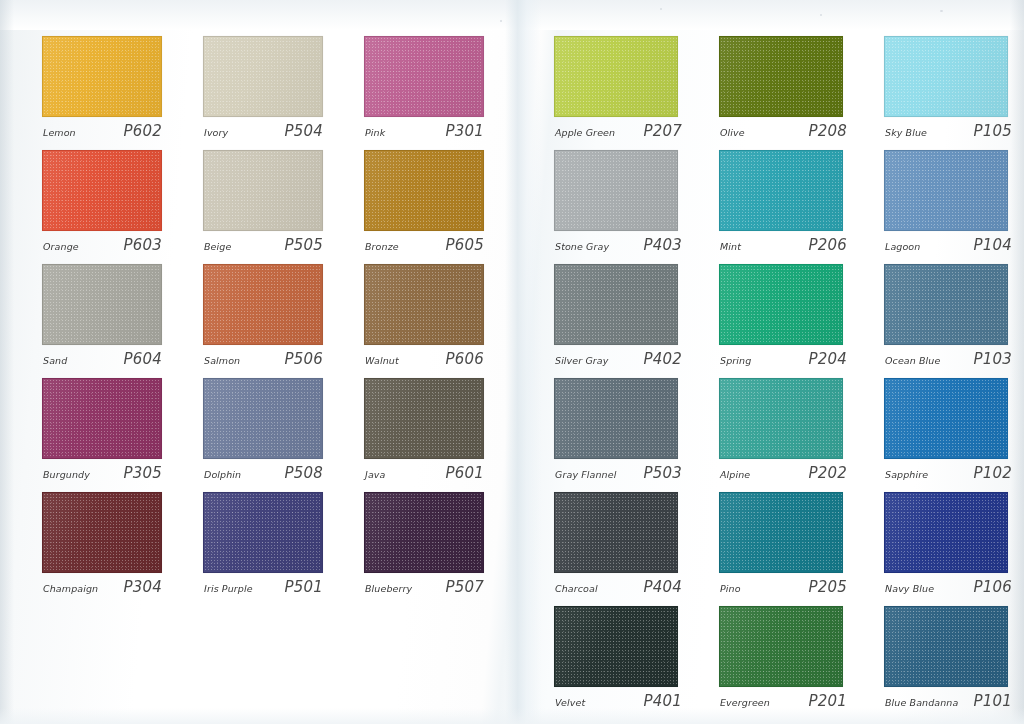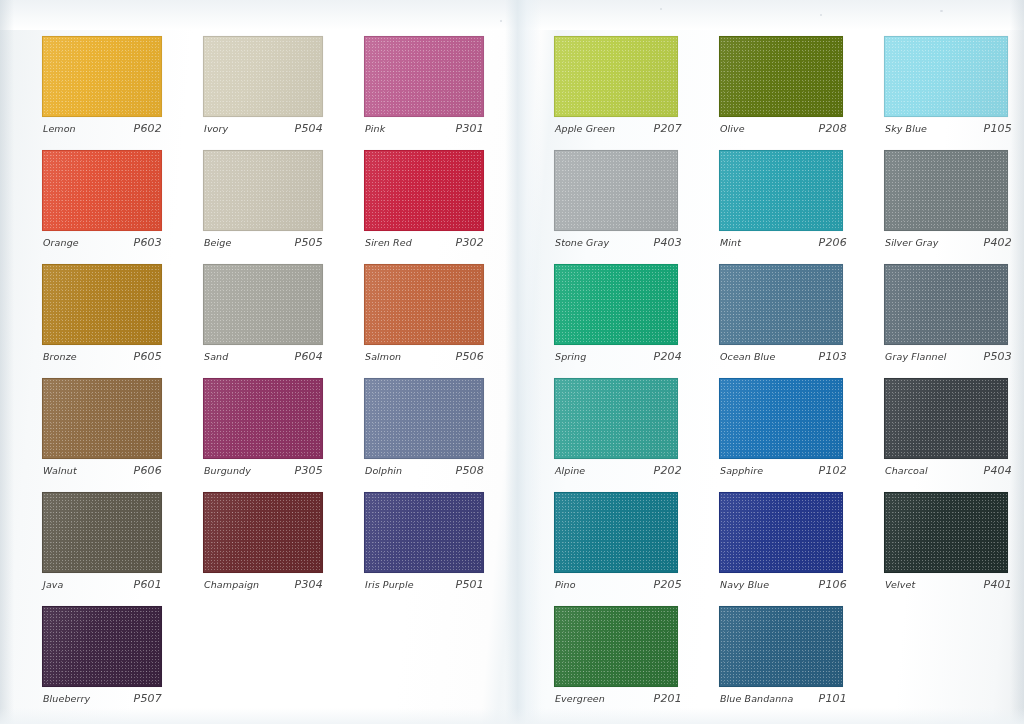--- a/index.html
+++ b/index.html
@@ -76,21 +76,21 @@
     position:absolute;
     left:1px;right:0;top:86px;
     display:flex;justify-content:space-between;align-items:baseline;
     font-family:"DejaVu Sans", sans-serif;
     font-style:italic;
     font-size:9.5px;
     color:#3a3a3a;
     letter-spacing:.1px;
   }
   .panel.right .caption{right:-4px;}
-  .caption .code{color:#4a4a4a;font-size:11px;letter-spacing:.2px;}
+  .caption .code{color:#4a4a4a;font-size:15px;letter-spacing:.2px;}
   .edge-shadow{
     position:absolute;left:0;top:0;bottom:0;width:14px;
     background:linear-gradient(90deg, rgba(200,210,217,.55), rgba(255,255,255,0));
     pointer-events:none;
   }
   .edge-shadow.right{left:auto;right:0;background:linear-gradient(270deg, rgba(200,210,217,.5), rgba(255,255,255,0));}
   .bottomfade{
     position:absolute;left:0;right:0;bottom:0;height:16px;
     background:linear-gradient(0deg, rgba(238,243,246,.85), rgba(255,255,255,0));
     pointer-events:none;
@@ -158,30 +158,20 @@
             <div class="chip" style="background: rgb(203, 198, 182);">
               <div class="tex"></div>
               <div class="sheen"></div>
             </div>
             <div class="caption">
               <span class="name">Beige</span>
               <span class="code">P505</span>
             </div>
           </div>
           <div class="cell">
-            <div class="chip" style="background: rgb(200, 32, 63);">
-              <div class="tex"></div>
-              <div class="sheen"></div>
-            </div>
-            <div class="caption">
-              <span class="name">Siren Red</span>
-              <span class="code">P302</span>
-            </div>
-          </div>
-          <div class="cell">
             <div class="chip" style="background: rgb(176, 127, 32);">
               <div class="tex"></div>
               <div class="sheen"></div>
             </div>
             <div class="caption">
               <span class="name">Bronze</span>
               <span class="code">P605</span>
             </div>
           </div>
           <div class="cell">
@@ -322,20 +312,30 @@
             <div class="chip" style="background: rgb(42, 162, 176);">
               <div class="tex"></div>
               <div class="sheen"></div>
             </div>
             <div class="caption">
               <span class="name">Mint</span>
               <span class="code">P206</span>
             </div>
           </div>
           <div class="cell">
+            <div class="chip" style="background: rgb(101, 145, 189);">
+              <div class="tex"></div>
+              <div class="sheen"></div>
+            </div>
+            <div class="caption">
+              <span class="name">Lagoon</span>
+              <span class="code">P104</span>
+            </div>
+          </div>
+          <div class="cell">
             <div class="chip" style="background: rgb(114, 124, 126);">
               <div class="tex"></div>
               <div class="sheen"></div>
             </div>
             <div class="caption">
               <span class="name">Silver Gray</span>
               <span class="code">P402</span>
             </div>
           </div>
           <div class="cell">

